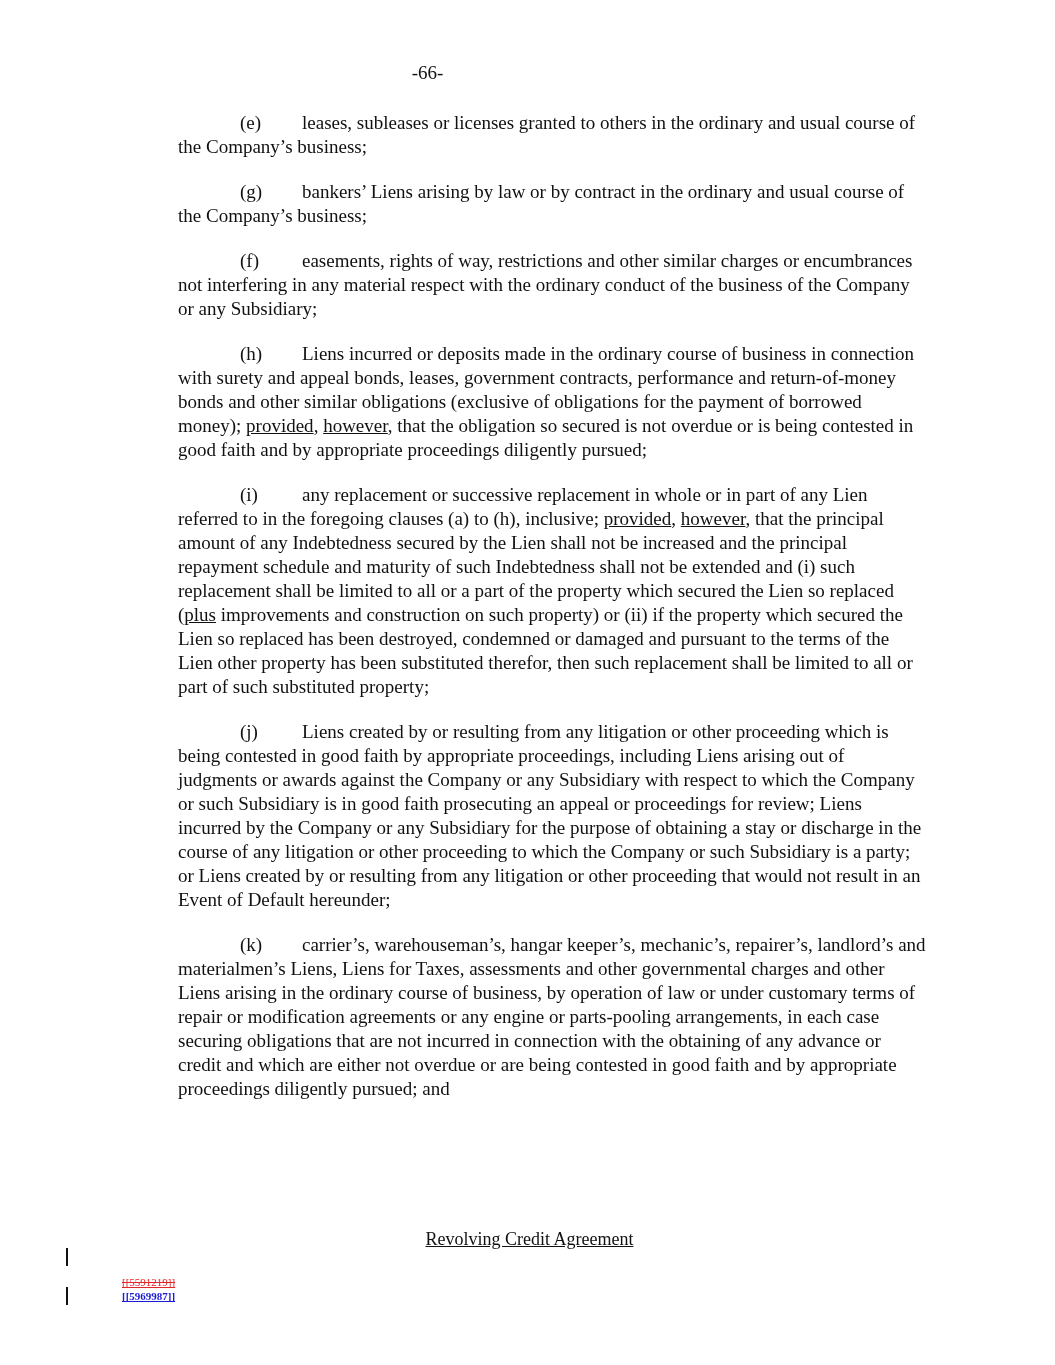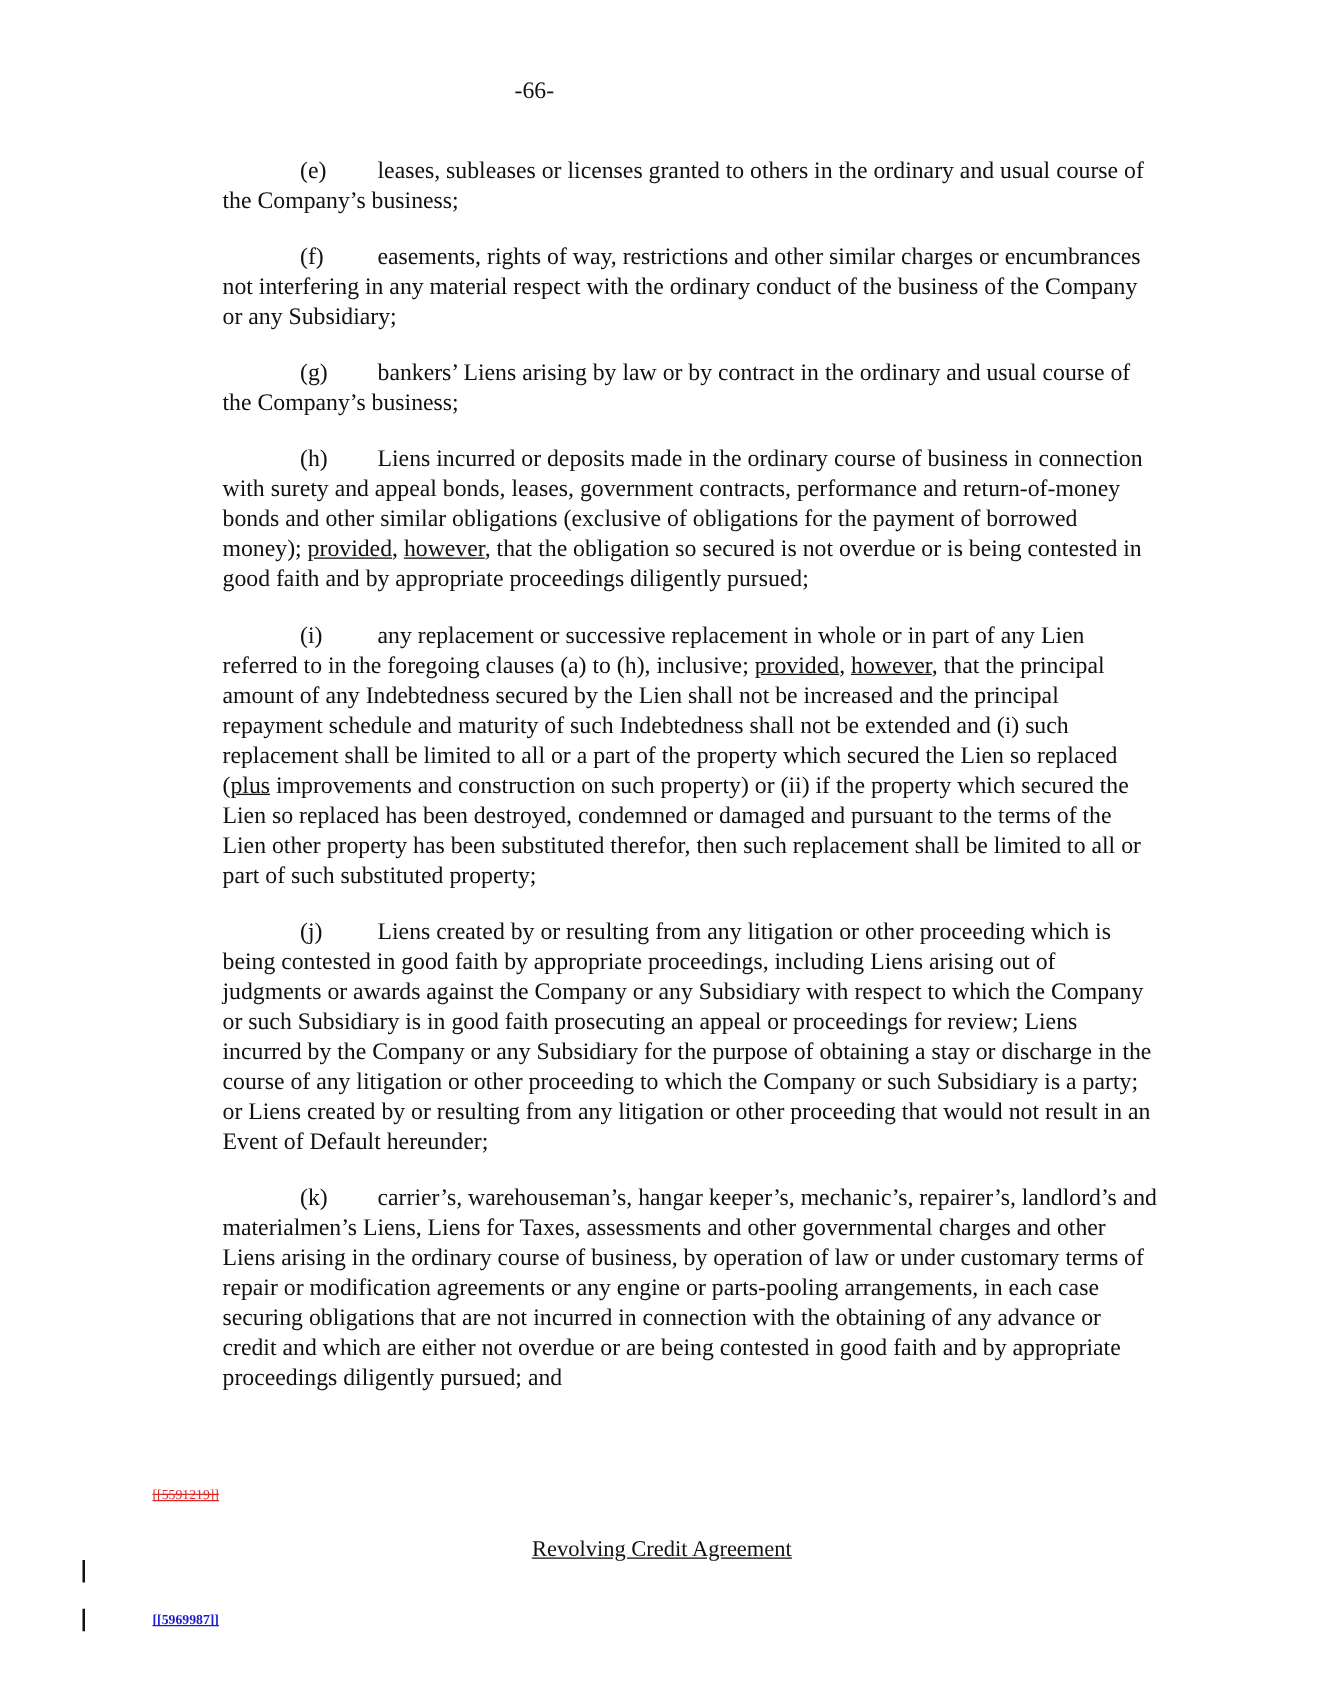--- a/index.html
+++ b/index.html
@@ -1,40 +1,40 @@
 <!DOCTYPE html>
 <html><head>
 <meta charset="utf-8">
 <style>
   html, body { margin: 0; padding: 0; background: #ffffff; }
   body { width: 1055px; height: 1365px; position: relative; overflow: hidden;
          font-family: "Liberation Serif", "DejaVu Serif", serif; color: #111; }
   .page-number { position: absolute; top: 62px; left: 0; width: 855px; text-align: center;
                  font-size: 19px; }
-  .body-text { position: absolute; left: 178px; top: 125px; width: 750px; font-size: 19px;
+  .body-text { position: absolute; left: 178px; top: 111px; width: 750px; font-size: 19px;
                line-height: 24px; }
   .clause { margin: 0 0 21px 0; }
   .clause .label { display: inline-block; width: 62px; margin-left: 62px; }
   .u { text-decoration: underline; margin-top: 40px; }
   .footer-title { position: absolute; top: 1229px; left: 0; width: 1059px; text-align: center;
                   font-size: 18px; text-decoration: underline; }
   .change-bar { position: absolute; left: 66px; width: 2px; height: 18px; background: #111; }
   .doc-code { position: absolute; left: 122px; font-size: 11px; text-decoration: underline; }
-  .doc-code.deleted { color: #e0282a; text-decoration: underline line-through; top: 1190px; }
+  .doc-code.deleted { color: #e0282a; text-decoration: underline line-through; top: 1276px; }
   .doc-code.inserted { color: #1a1ad6; font-weight: bold; top: 1290px; }
 </style>
 </head>
 <body>
 
 <div class="page-number">-66-</div>
 
 <div class="body-text" id="body-text">
     <p class="clause"><span class="label">(e)</span><span>leases, subleases or licenses granted to others in the ordinary and usual course of the Company’s business;</span></p>
+    <p class="clause"><span class="label">(g)</span><span>bankers’ Liens arising by law or by contract in the ordinary and usual course of the Company’s business;</span></p>
     <p class="clause"><span class="label">(f)</span><span>easements, rights of way, restrictions and other similar charges or encumbrances not interfering in any material respect with the ordinary conduct of the business of the Company or any Subsidiary;</span></p>
-    <p class="clause"><span class="label">(g)</span><span>bankers’ Liens arising by law or by contract in the ordinary and usual course of the Company’s business;</span></p>
     <p class="clause"><span class="label">(h)</span><span>Liens incurred or deposits made in the ordinary course of business in connection with surety and appeal bonds, leases, government contracts, performance and return-of-money bonds and other similar obligations (exclusive of obligations for the payment of borrowed money); </span><span class="u">provided</span><span>, </span><span class="u">however</span><span>, that the obligation so secured is not overdue or is being contested in good faith and by appropriate proceedings diligently pursued;</span></p>
     <p class="clause"><span class="label">(i)</span><span>any replacement or successive replacement in whole or in part of any Lien referred to in the foregoing clauses (a) to (h), inclusive; </span><span class="u">provided</span><span>, </span><span class="u">however</span><span>, that the principal amount of any Indebtedness secured by the Lien shall not be increased and the principal repayment schedule and maturity of such Indebtedness shall not be extended and (i) such replacement shall be limited to all or a part of the property which secured the Lien so replaced (</span><span class="u">plus</span><span> improvements and construction on such property) or (ii) if the property which secured the Lien so replaced has been destroyed, condemned or damaged and pursuant to the terms of the Lien other property has been substituted therefor, then such replacement shall be limited to all or part of such substituted property;</span></p>
     <p class="clause"><span class="label">(j)</span><span>Liens created by or resulting from any litigation or other proceeding which is being contested in good faith by appropriate proceedings, including Liens arising out of judgments or awards against the Company or any Subsidiary with respect to which the Company or such Subsidiary is in good faith prosecuting an appeal or proceedings for review; Liens incurred by the Company or any Subsidiary for the purpose of obtaining a stay or discharge in the course of any litigation or other proceeding to which the Company or such Subsidiary is a party; or Liens created by or resulting from any litigation or other proceeding that would not result in an Event of Default hereunder;</span></p>
     <p class="clause"><span class="label">(k)</span><span>carrier’s, warehouseman’s, hangar keeper’s, mechanic’s, repairer’s, landlord’s and materialmen’s Liens, Liens for Taxes, assessments and other governmental charges and other Liens arising in the ordinary course of business, by operation of law or under customary terms of repair or modification agreements or any engine or parts-pooling arrangements, in each case securing obligations that are not incurred in connection with the obtaining of any advance or credit and which are either not overdue or are being contested in good faith and by appropriate proceedings diligently pursued; and</span></p>
   </div>
 
 <div class="footer-title">Revolving Credit Agreement</div>
 
 <div class="change-bar" style="top:1248px"></div>
 <div class="doc-code deleted">[[5591219]]</div>

